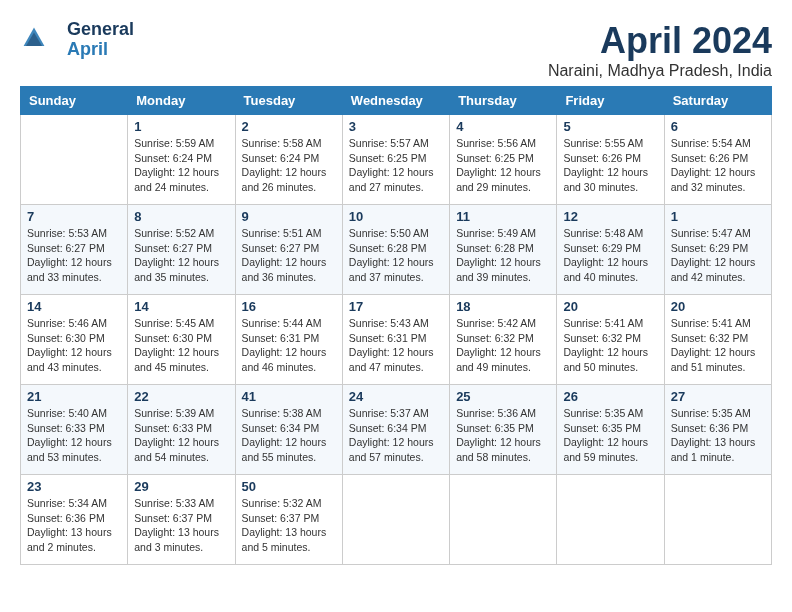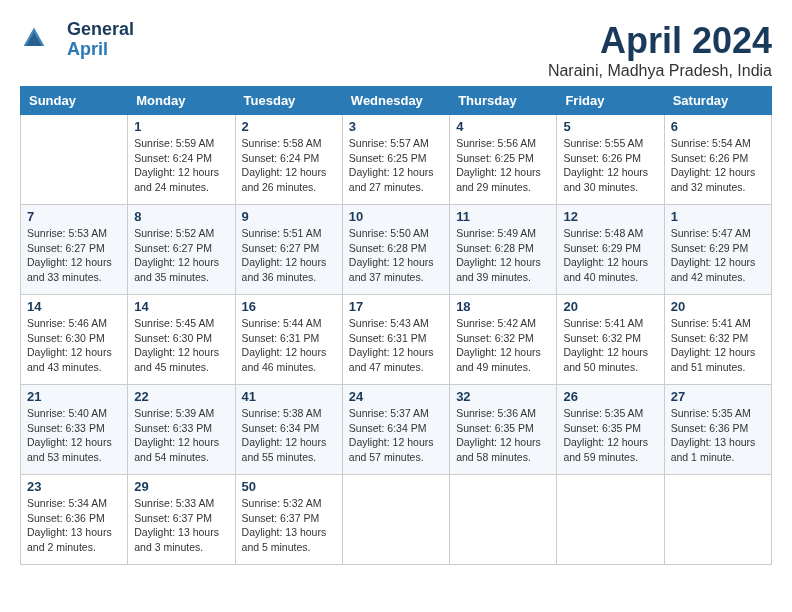--- a/index.html
+++ b/index.html
@@ -227,21 +227,21 @@
           </td>
           <td>
             <div class="day-number">41</div>
             <div class="day-info">Sunrise: 5:38 AM<br>Sunset: 6:34 PM<br>Daylight: 12 hours<br>and 55 minutes.</div>
           </td>
           <td>
             <div class="day-number">24</div>
             <div class="day-info">Sunrise: 5:37 AM<br>Sunset: 6:34 PM<br>Daylight: 12 hours<br>and 57 minutes.</div>
           </td>
           <td>
-            <div class="day-number">32</div>
+            <div class="day-number">25</div>
             <div class="day-info">Sunrise: 5:36 AM<br>Sunset: 6:35 PM<br>Daylight: 12 hours<br>and 58 minutes.</div>
           </td>
           <td>
             <div class="day-number">26</div>
             <div class="day-info">Sunrise: 5:35 AM<br>Sunset: 6:35 PM<br>Daylight: 12 hours<br>and 59 minutes.</div>
           </td>
           <td>
             <div class="day-number">27</div>
             <div class="day-info">Sunrise: 5:35 AM<br>Sunset: 6:36 PM<br>Daylight: 13 hours<br>and 1 minute.</div>
           </td>

